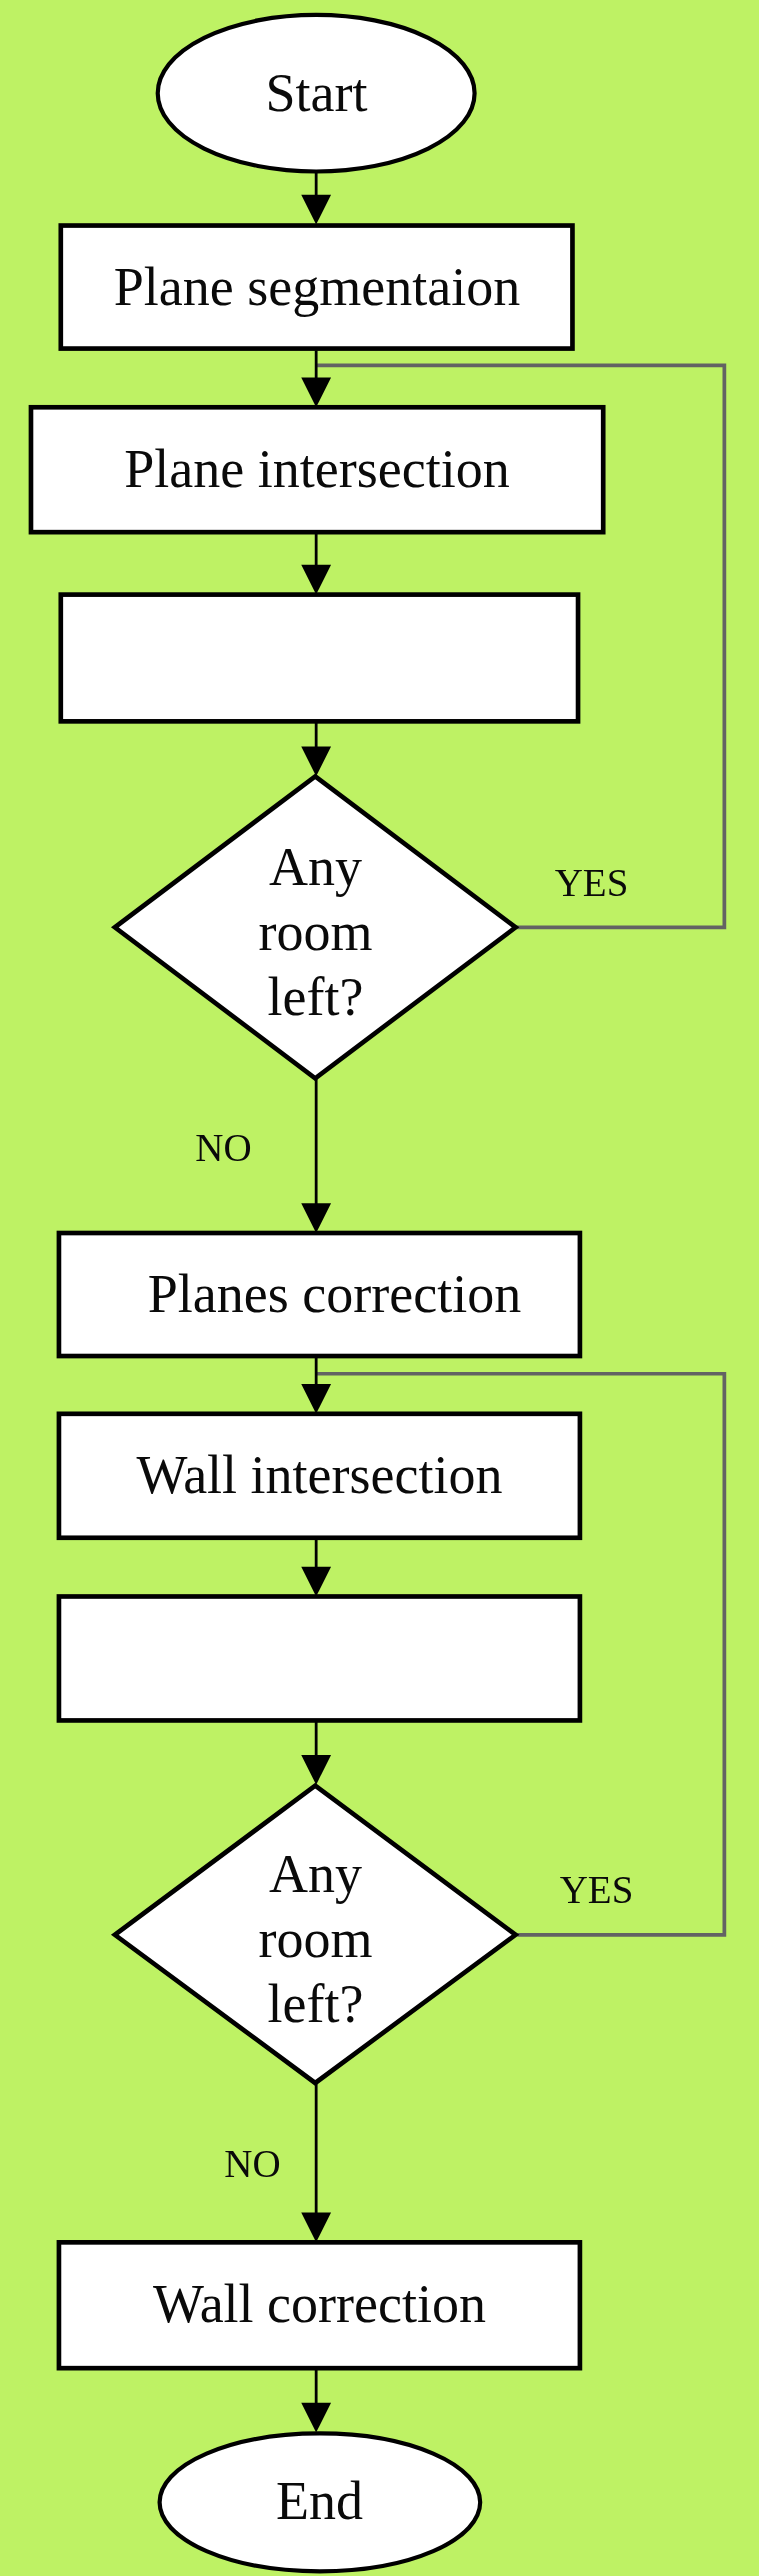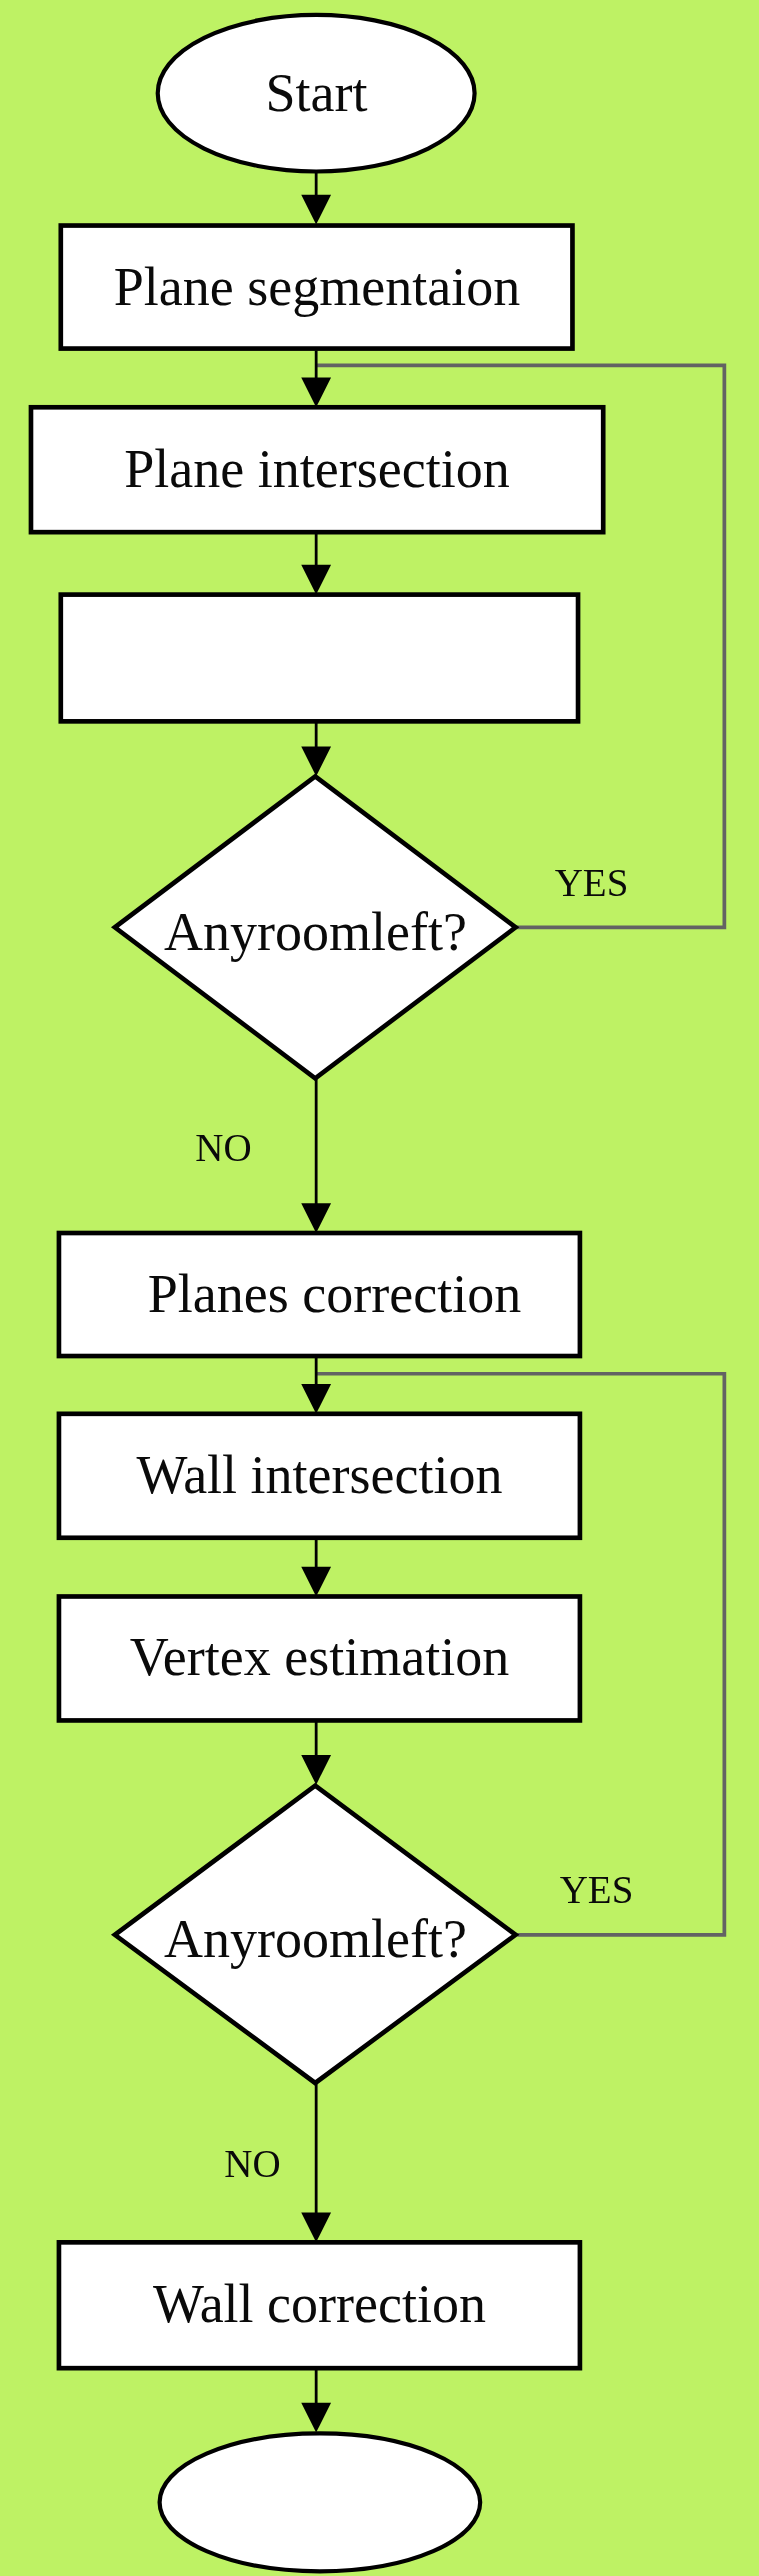--- a/index.html
+++ b/index.html
@@ -28,21 +28,21 @@
     display: flex;
     align-items: center;
     justify-content: center;
     text-align: center;
     font-size: 54px;
     line-height: 1.1;
     color: #0a0a0a;
     white-space: nowrap;
   }
   .label.decision {
-    flex-direction: row;
+    flex-direction: column;
     line-height: 65px;
     padding-top: 5.6px;
   }
   .label.branch {
     font-size: 39px;
   }
 </style>
 </head>
 <body>
 
@@ -106,29 +106,29 @@
   </div>
 
   <div class="label branch" style="left:531px; top:859px; width:121px; height:48px;">YES</div>
 
   <div class="label branch" style="left:163px; top:1124px; width:121px; height:48px;">NO</div>
 
   <div class="label" style="left:74px; top:1233px; width:521px; height:123px;">Planes correction</div>
 
   <div class="label" style="left:59px; top:1414px; width:521px; height:124px;">Wall intersection</div>
 
-  <div class="label" style="left:59px; top:1596px; width:521px; height:124px;">Vertex estimation</div>
 
   <div class="label decision" style="left:115px; top:1784px; width:401px; height:300px;">
     <span>Any</span>
     <span>room</span>
     <span>left?</span>
   </div>
 
   <div class="label branch" style="left:536px; top:1866px; width:121px; height:48px;">YES</div>
 
   <div class="label branch" style="left:192px; top:2140px; width:121px; height:48px;">NO</div>
 
   <div class="label" style="left:59px; top:2242px; width:521px; height:126px;">Wall correction</div>
 
+  <div class="label" style="left:159px; top:2433px; width:321px; height:138px;">End</div>
 
 </div>
 
 
 </body></html>

